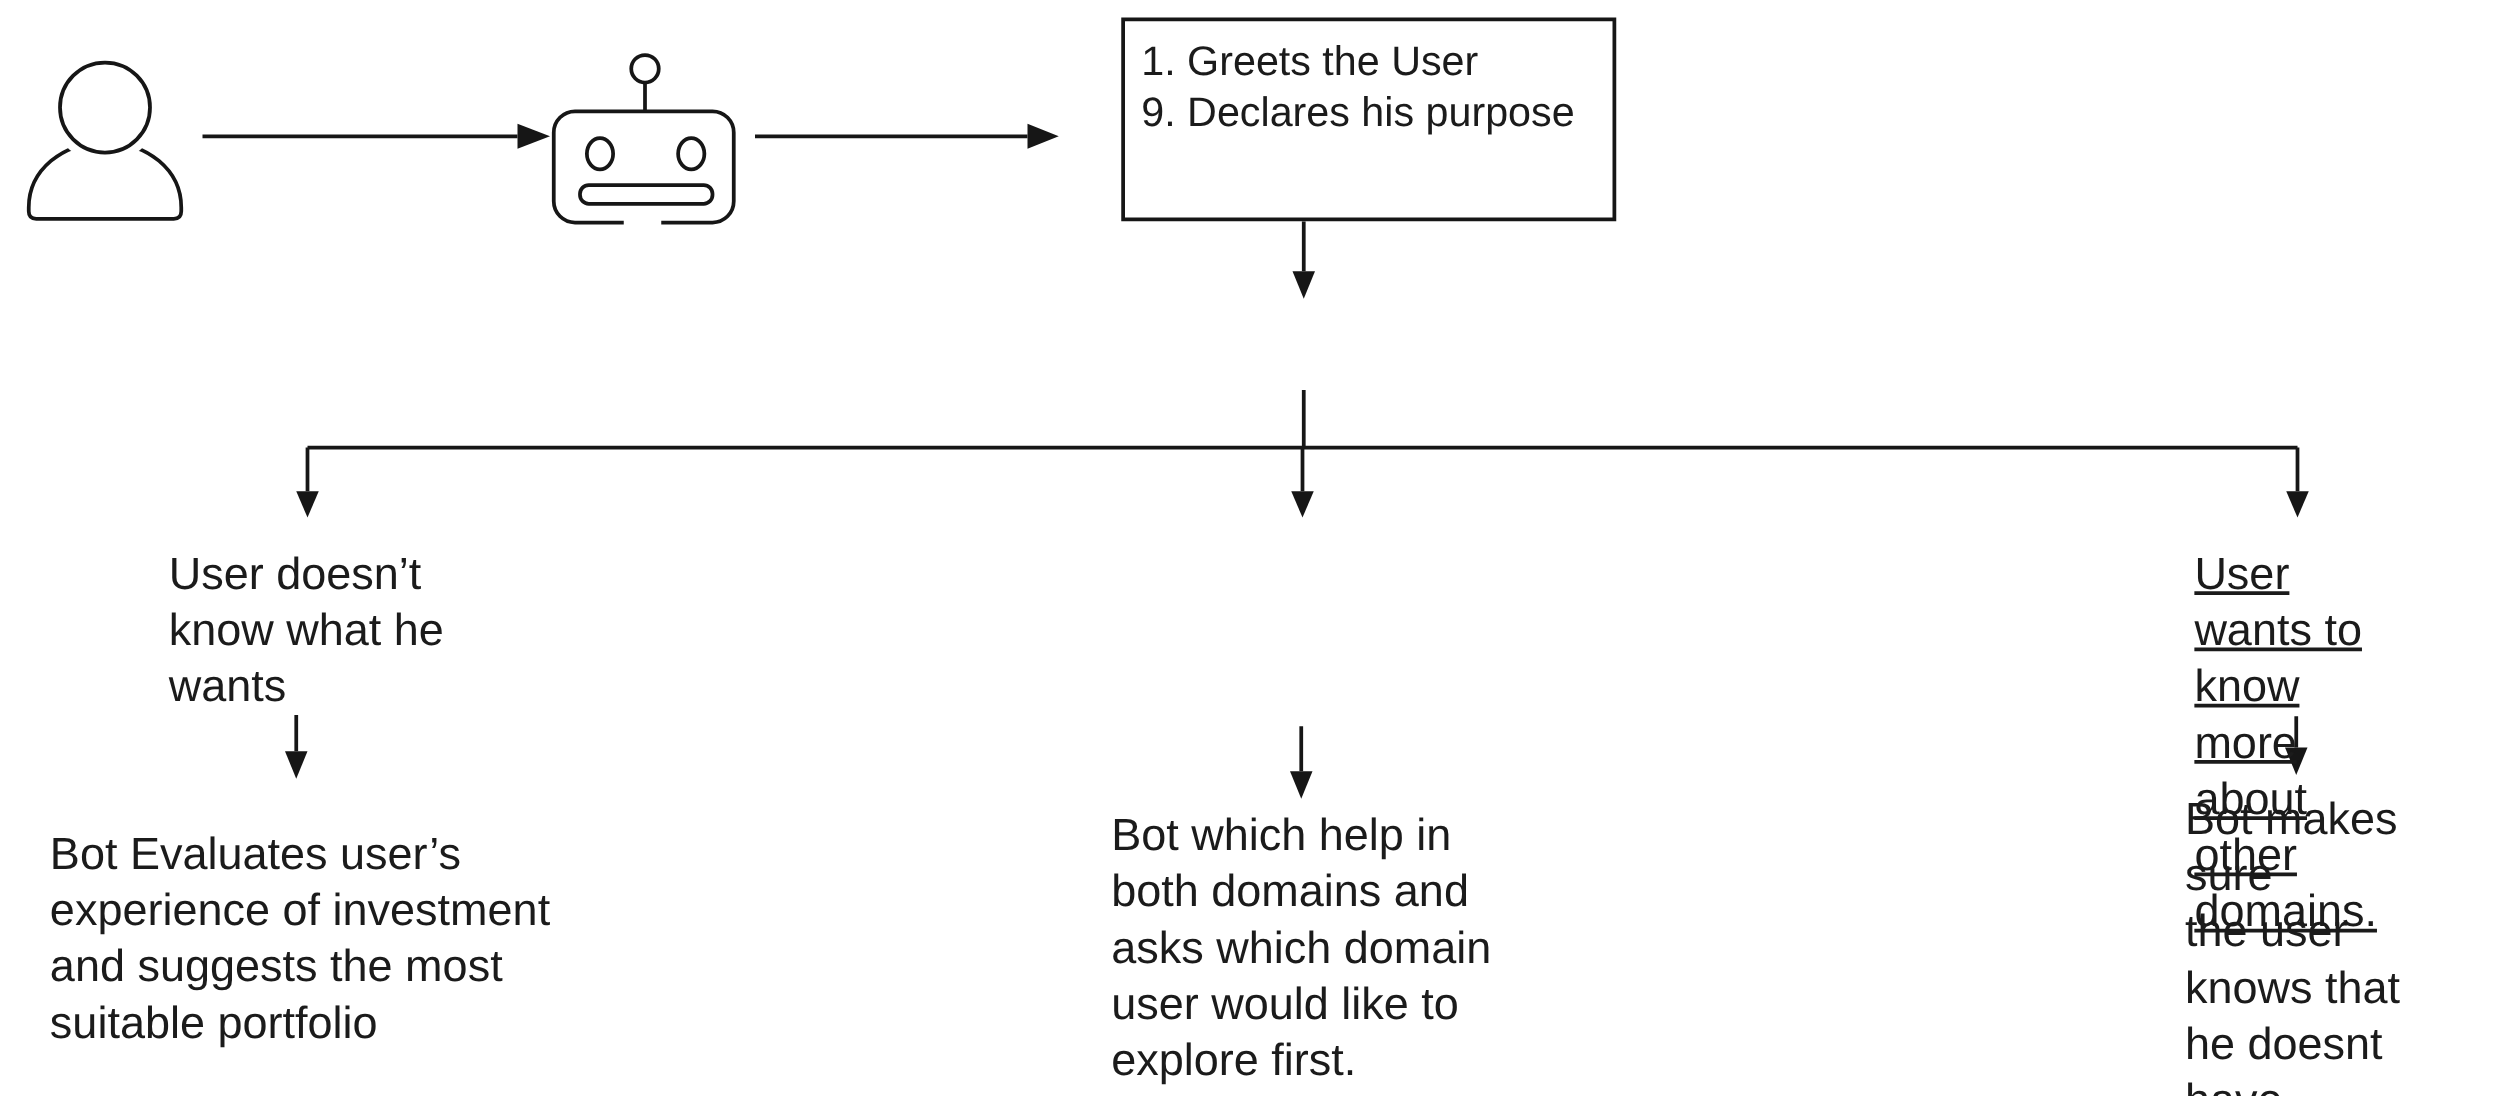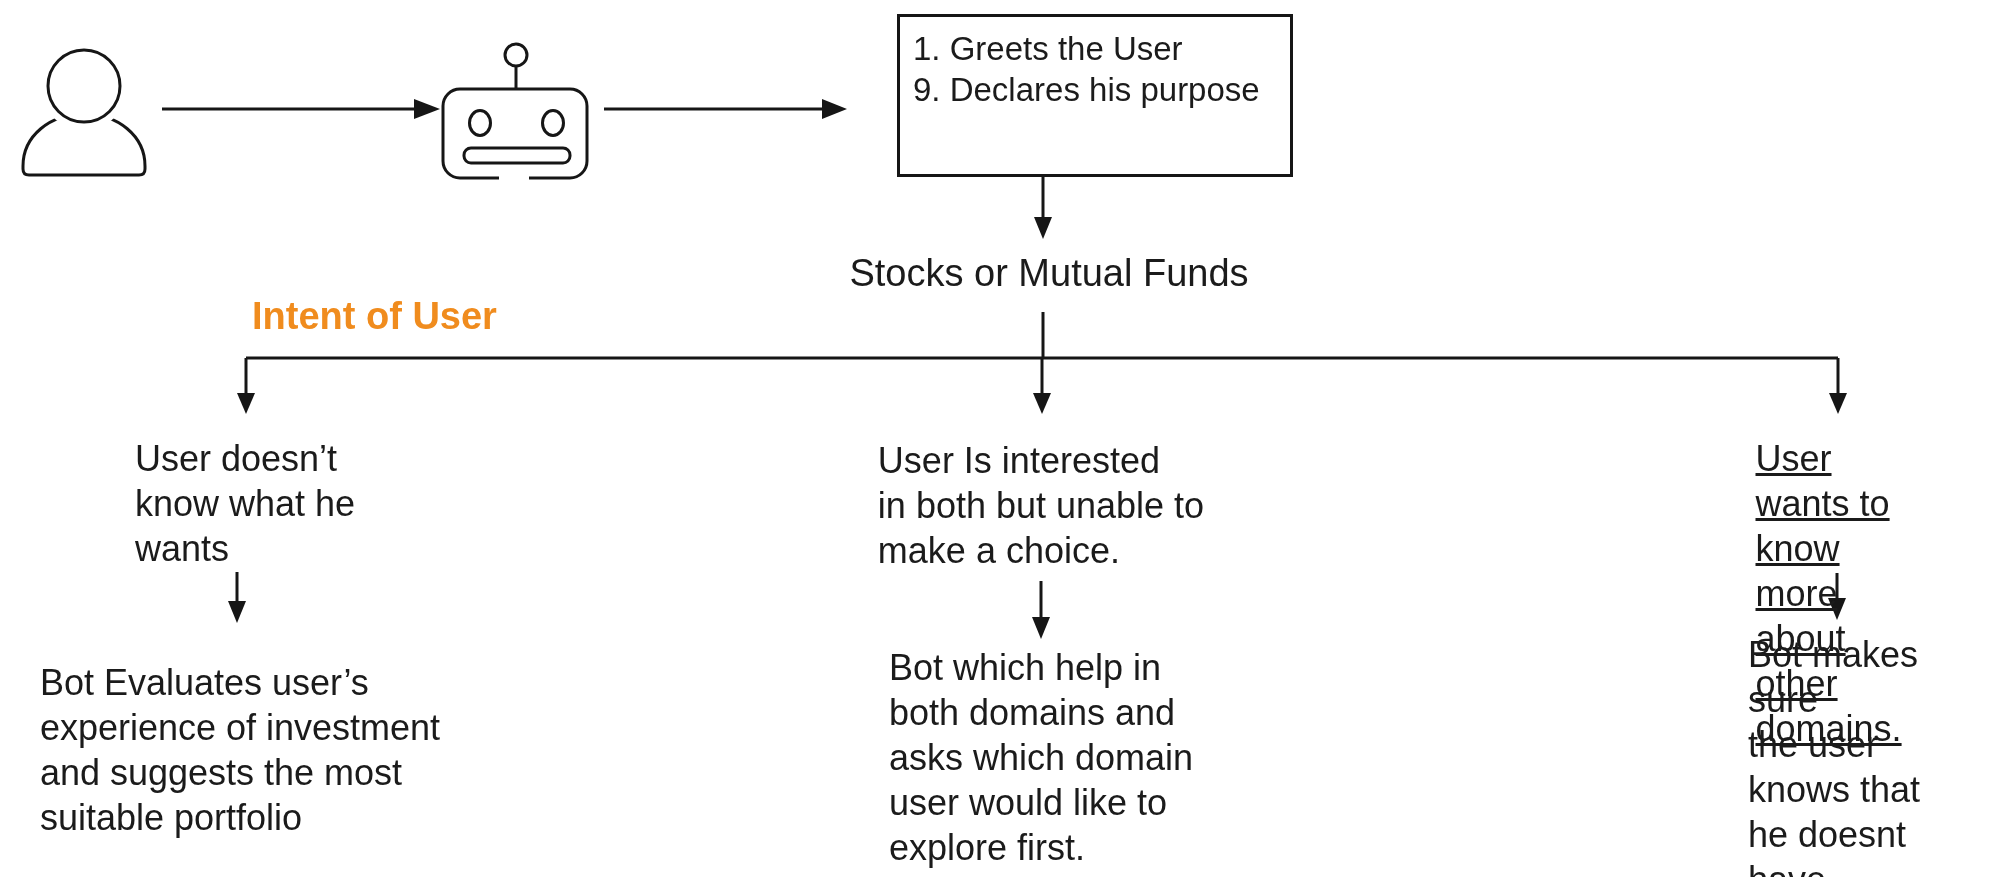--- a/index.html
+++ b/index.html
@@ -130,35 +130,30 @@
       <line class="stroke" x1="1837" y1="573" x2="1837" y2="598"></line>
       <polygon class="fillhead" points="1828,598 1846,598 1837,620"></polygon>
     </g>
   </svg>
 
   <div class="intro-box">
     <div class="intro-line">1. Greets the User</div>
     <div class="intro-line">9. Declares his purpose</div>
   </div>
 
-  <div class="decision-label">Stocks or Mutual Funds</div>
 
-  <div class="intent-label">Intent of User</div>
 
   <div class="branch-text cond-1">User doesn’t
 know what he
 wants</div>
   <div class="branch-text act-1">Bot Evaluates user’s
 experience of investment
 and suggests the most
 suitable portfolio</div>
 
-  <div class="branch-text cond-2">User Is interested
-in both but unable to
-make a choice.</div>
   <div class="branch-text act-2">Bot which help in
 both domains and
 asks which domain
 user would like to
 explore first.</div>
 
   <div class="branch-text cond-3">User wants to
 know more about
 other domains.</div>
   <div class="branch-text act-3">Bot makes sure

